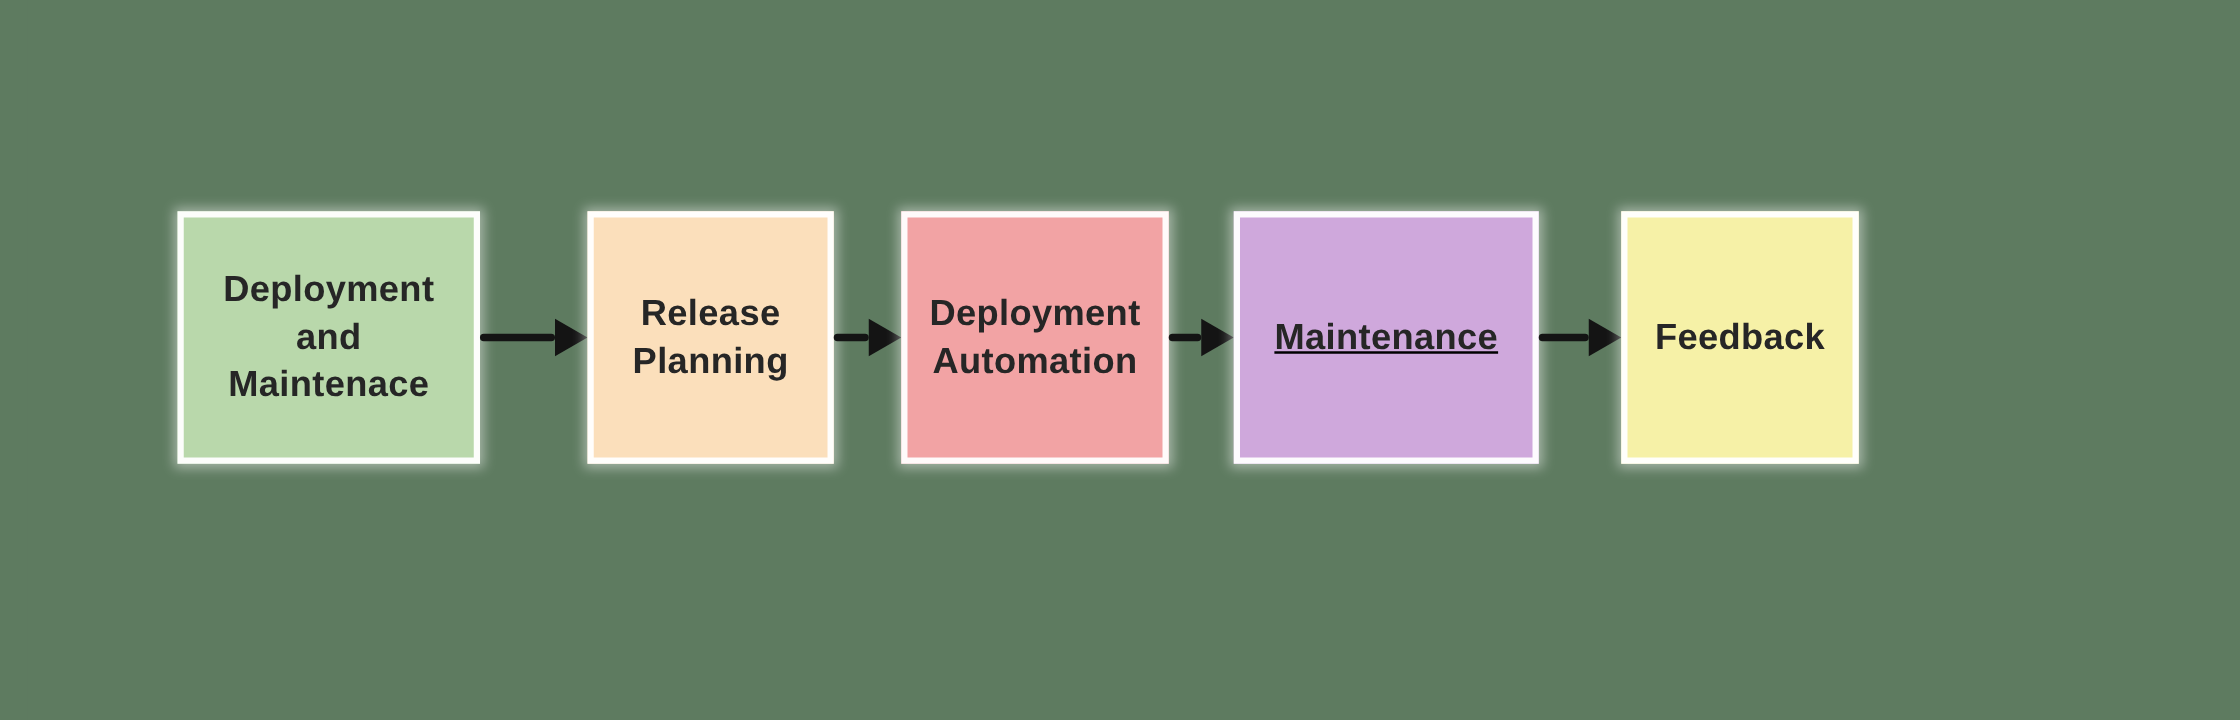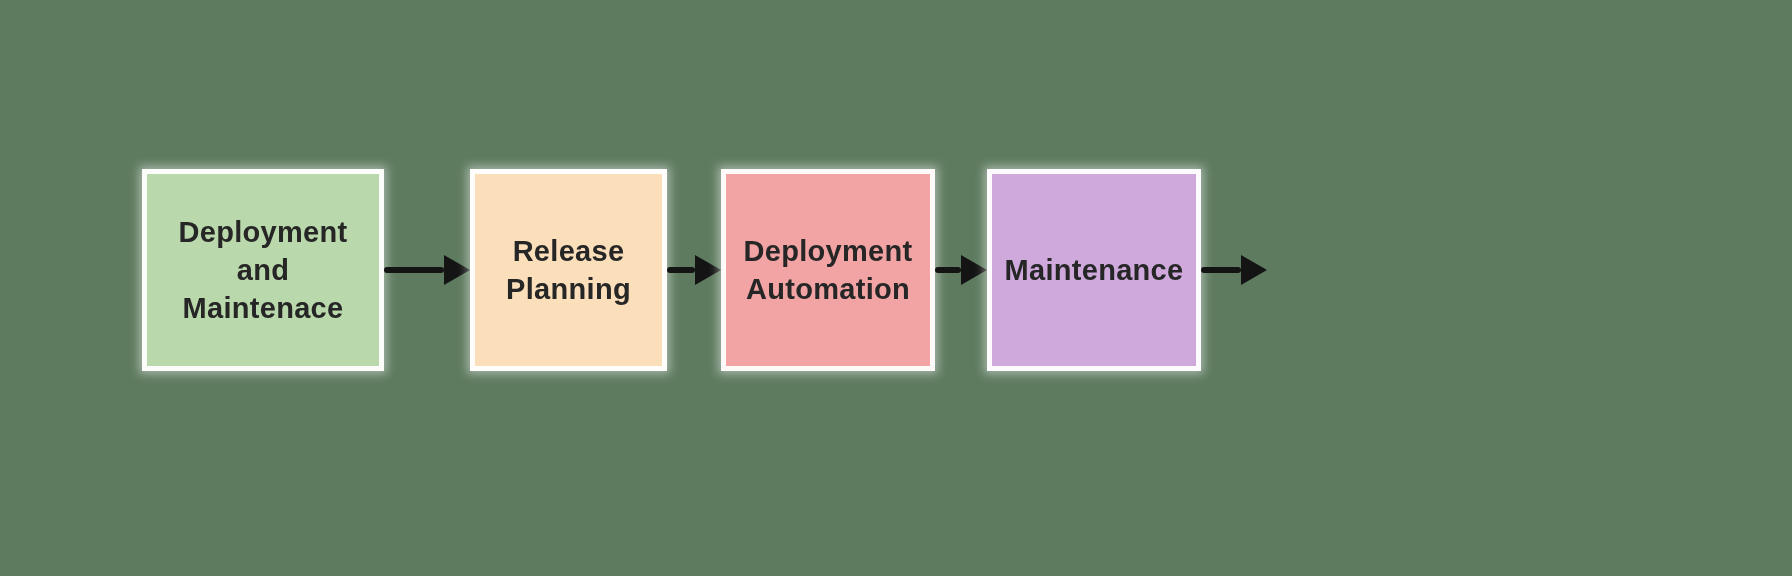--- a/index.html
+++ b/index.html
@@ -43,21 +43,21 @@
     text-align: center;
     font-size: 29px;
     font-weight: 600;
     color: #262626;
     letter-spacing: 0.3px;
     line-height: 1.32;
   }
   .w1 { width: 242px; }
   .w2 { width: 197px; }
   .w3 { width: 214px; }
-  .w4 { width: 214px; }
+  .w4 { width: 244px; text-decoration: underline; }
   .w5 { width: 190px; }
   .arrow {
     display: flex;
     align-items: center;
   }
   .arrow .shaft {
     height: 6px;
     background: #141414;
     border-radius: 3px;
   }
@@ -112,15 +112,18 @@
 
     <div class="node w4" style="background-color: rgb(207, 168, 220);">
       <div class="label">Maintenance</div>
     </div>
 
     <div class="arrow a4">
       <div class="shaft"></div>
       <div class="head"></div>
     </div>
 
+    <div class="node w5" style="background-color: rgb(246, 241, 167);">
+      <div class="label">Feedback</div>
+    </div>
 
   </div>
 </div>
 
 </body></html>

